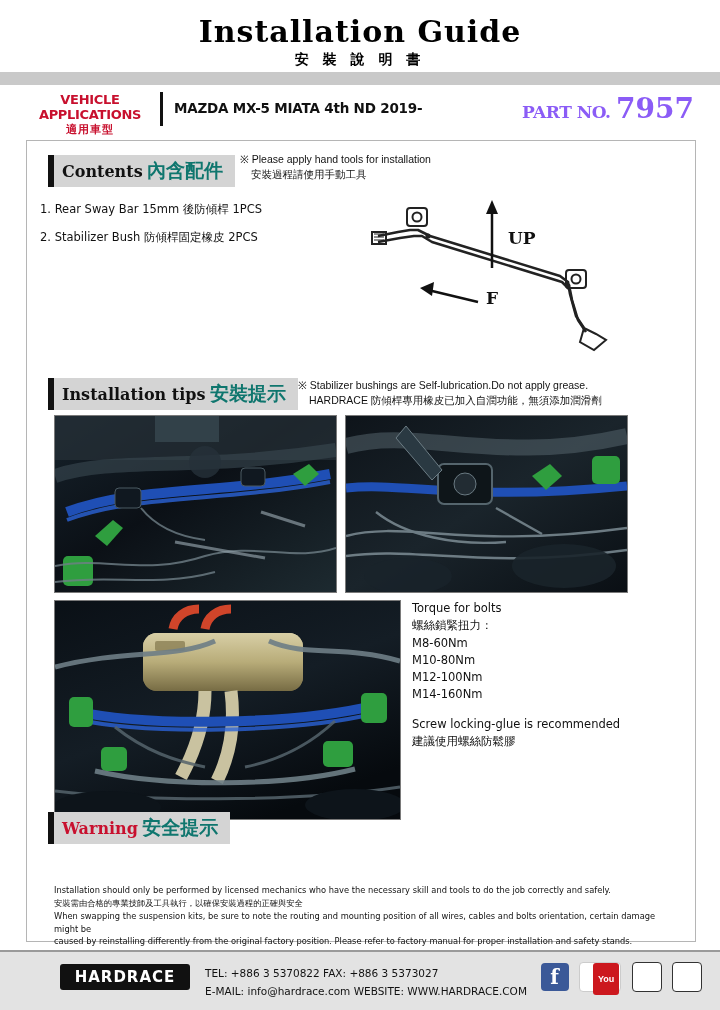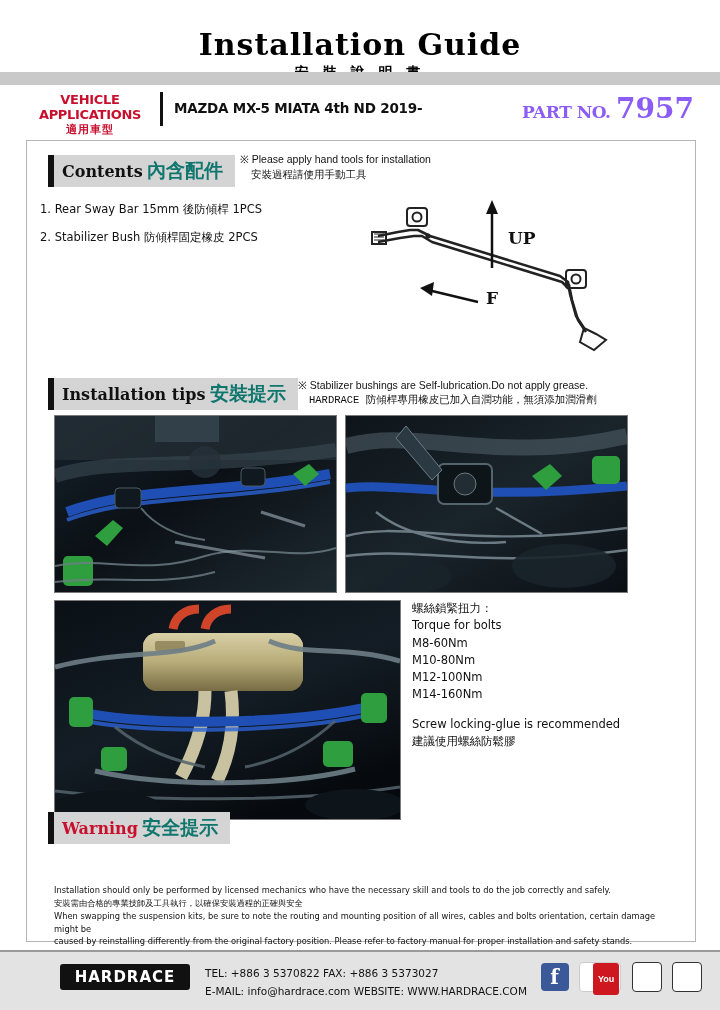--- a/index.html
+++ b/index.html
@@ -12,21 +12,20 @@
   .page{
     position:relative;
     width:720px;height:1010px;
     background:#ffffff;
     box-sizing:border-box;
   }
   
   .title-band{
     position:absolute;left:0;top:0;width:720px;height:84px;
     background:#ffffff;
-    margin-top:13px;
   }
   .title-main{
     text-align:center;
     font-family:"DejaVu Serif",serif;
     font-weight:bold;
     font-size:30px;
     letter-spacing:1px;
     color:#000;
     margin-top:14px;
   }
@@ -245,21 +244,21 @@
     <div class="arrow-label" style="left:138px;top:38px;">UP</div>
     <div class="arrow-label" style="left:116px;top:98px;">F</div>
   </div>
 
   <div class="sec-head" style="left:48px;top:378px;">
     <span class="en">Installation tips</span>
     <span class="zh">安裝提示</span>
   </div>
   <div class="note-right" style="left:298px;top:378px;">
     <div>※ Stabilizer bushings are Self-lubrication.Do not apply grease.</div>
-    <div style="padding-left:11px;font-family:Liberation Mono, monospace;">HARDRACE 防傾桿專用橡皮已加入自潤功能，無須添加潤滑劑</div>
+    <div style="padding-left:11px;">HARDRACE 防傾桿專用橡皮已加入自潤功能，無須添加潤滑劑</div>
   </div>
 
   <div class="photo ph1">
     <svg width="281" height="176" viewBox="0 0 281 176">
       <defs>
         <linearGradient id="g1" x1="0" y1="0" x2="1" y2="1">
           <stop offset="0%" stop-color="#16222b"></stop>
           <stop offset="45%" stop-color="#0b1016"></stop>
           <stop offset="100%" stop-color="#1d2a30"></stop>
         </linearGradient>
@@ -358,22 +357,22 @@
         <path d="M0,190 C80,200 240,202 345,186"></path>
         <path d="M60,126 C90,150 120,160 150,166"></path>
         <path d="M280,120 C250,148 220,160 190,166"></path>
       </g>
       <ellipse cx="52" cy="206" rx="54" ry="16" fill="#0d141a"></ellipse>
       <ellipse cx="300" cy="204" rx="50" ry="16" fill="#0d141a"></ellipse>
     </svg>
   </div>
 
   <div class="torque">
+    <div>Torque for  bolts</div>
     <div>螺絲鎖緊扭力：</div>
-    <div>Torque for  bolts</div>
     <div>M8-60Nm</div>
     <div>M10-80Nm</div>
     <div>M12-100Nm</div>
     <div>M14-160Nm</div>
     <div class="gap"></div>
     <div>Screw locking-glue is recommended</div>
     <div>建議使用螺絲防鬆膠</div>
   </div>
 
   <div class="sec-head" style="left:48px;top:812px;">

